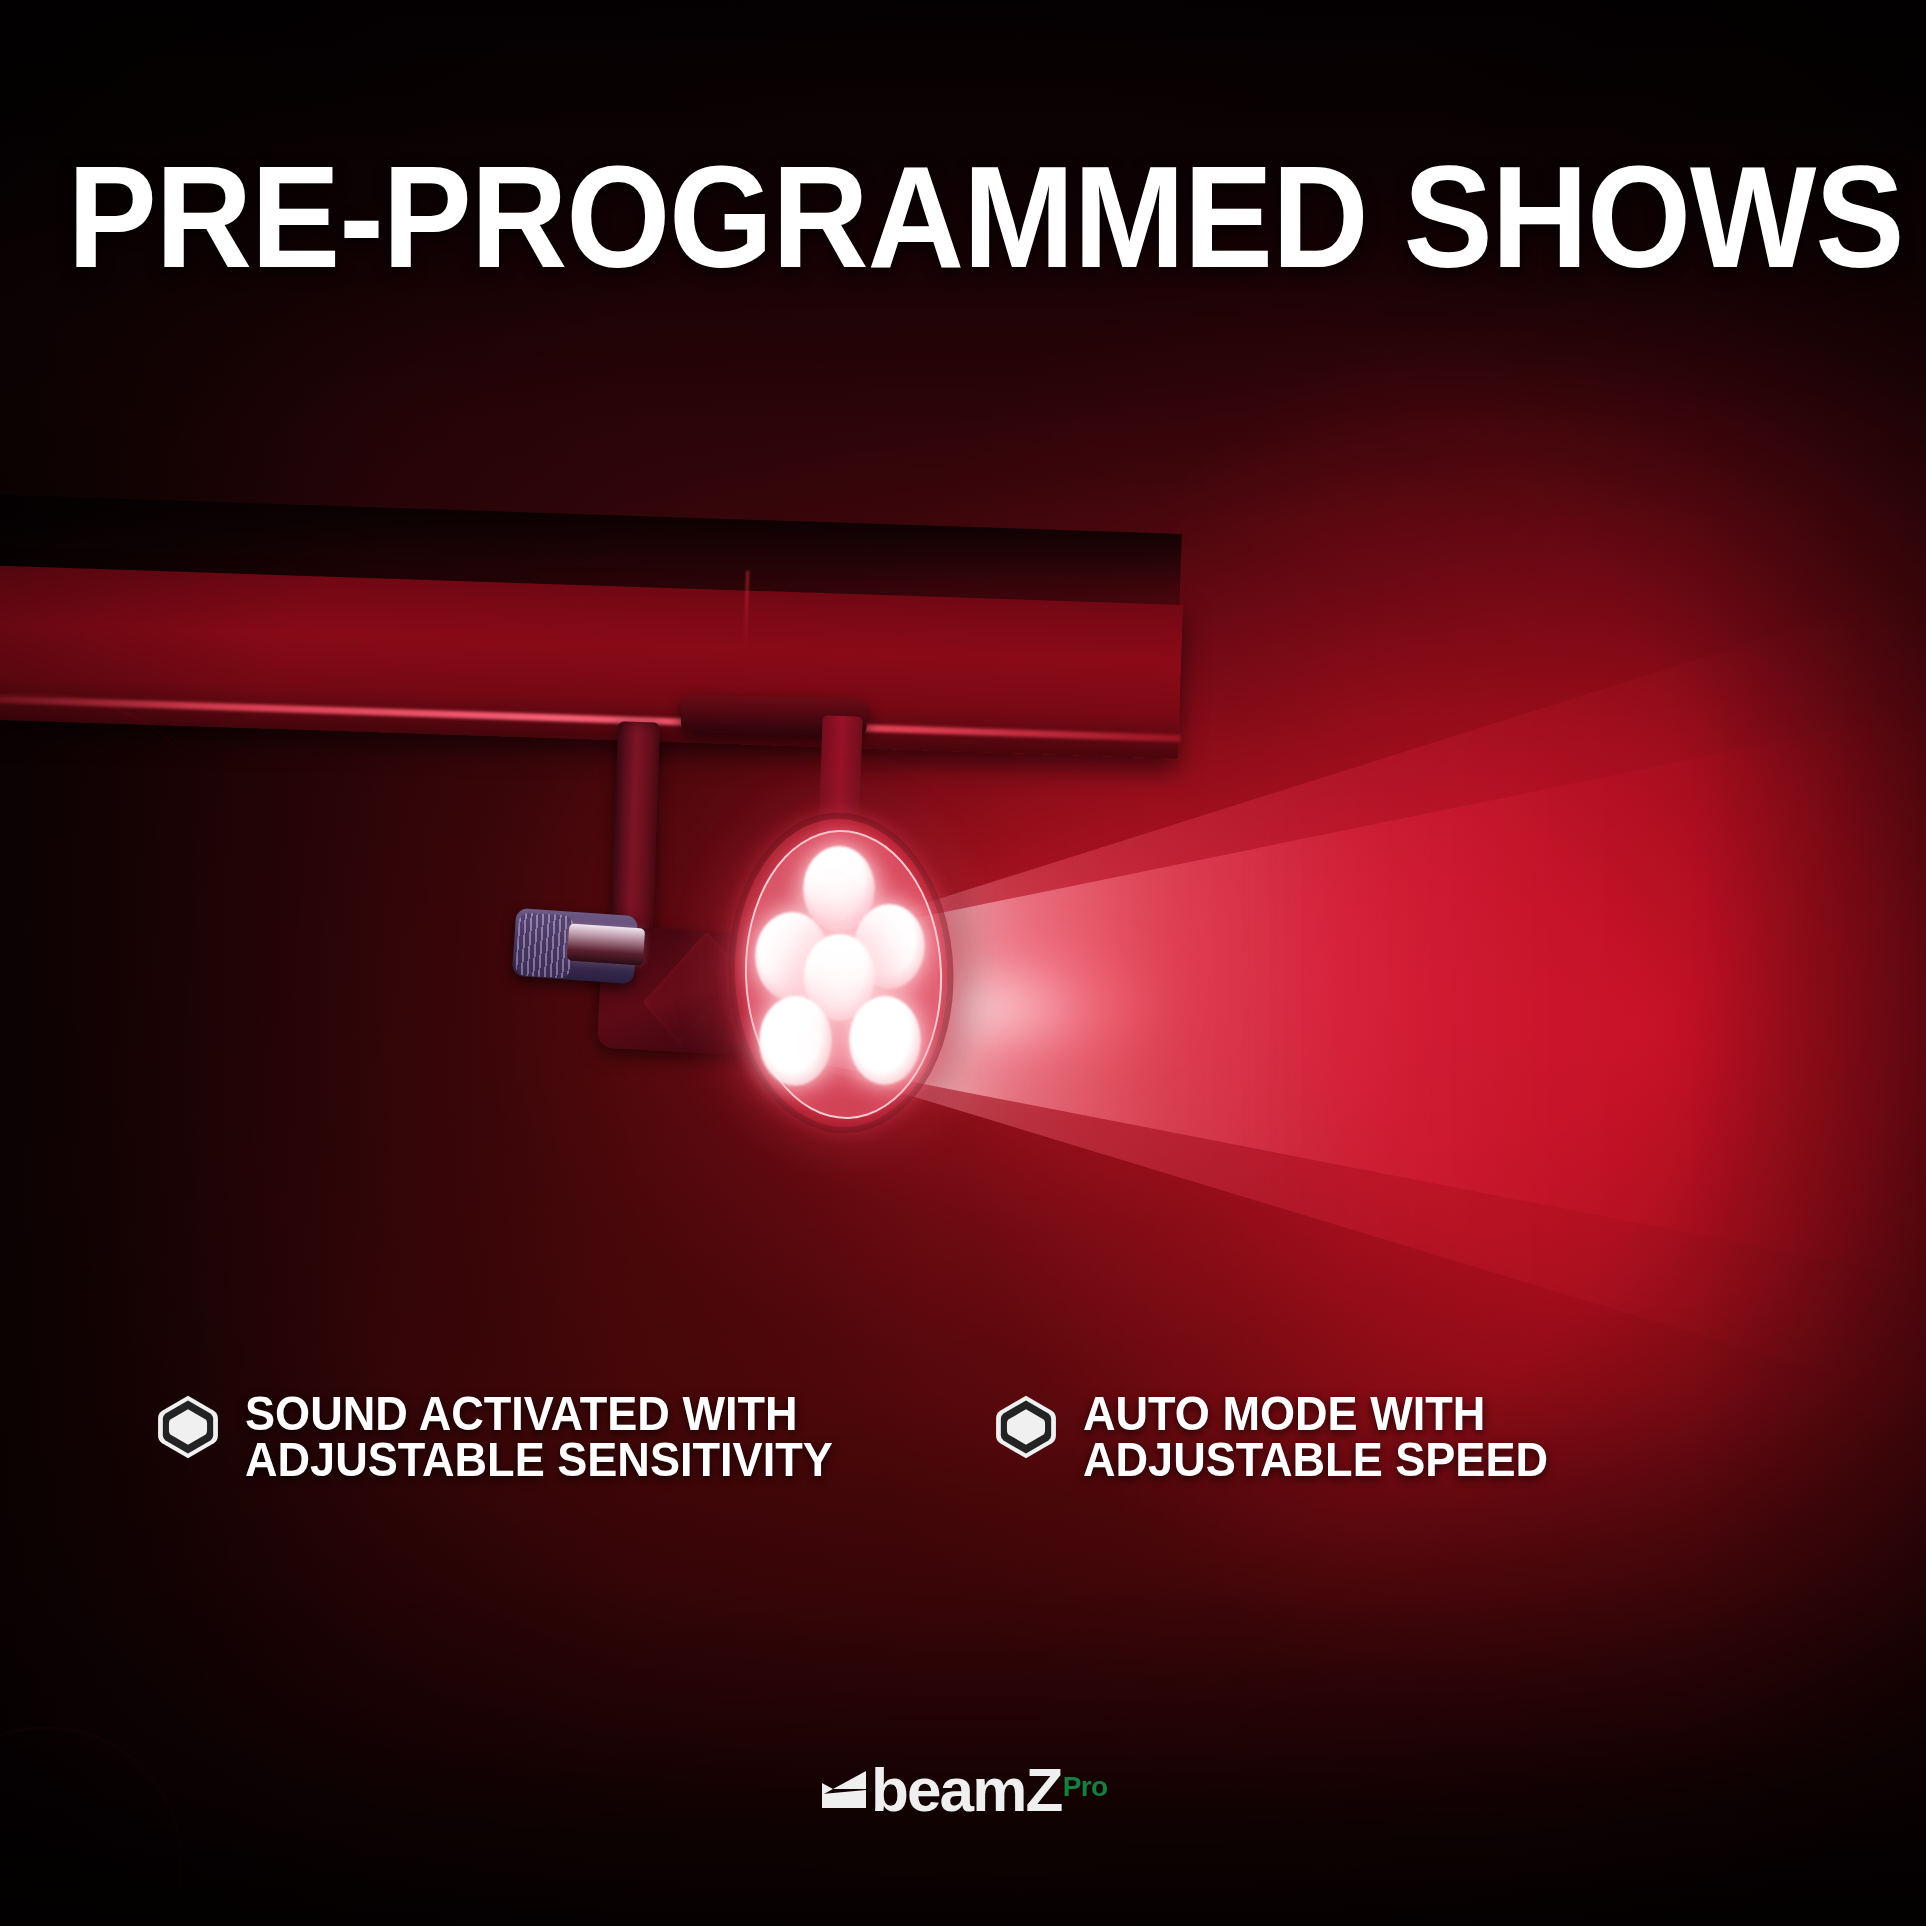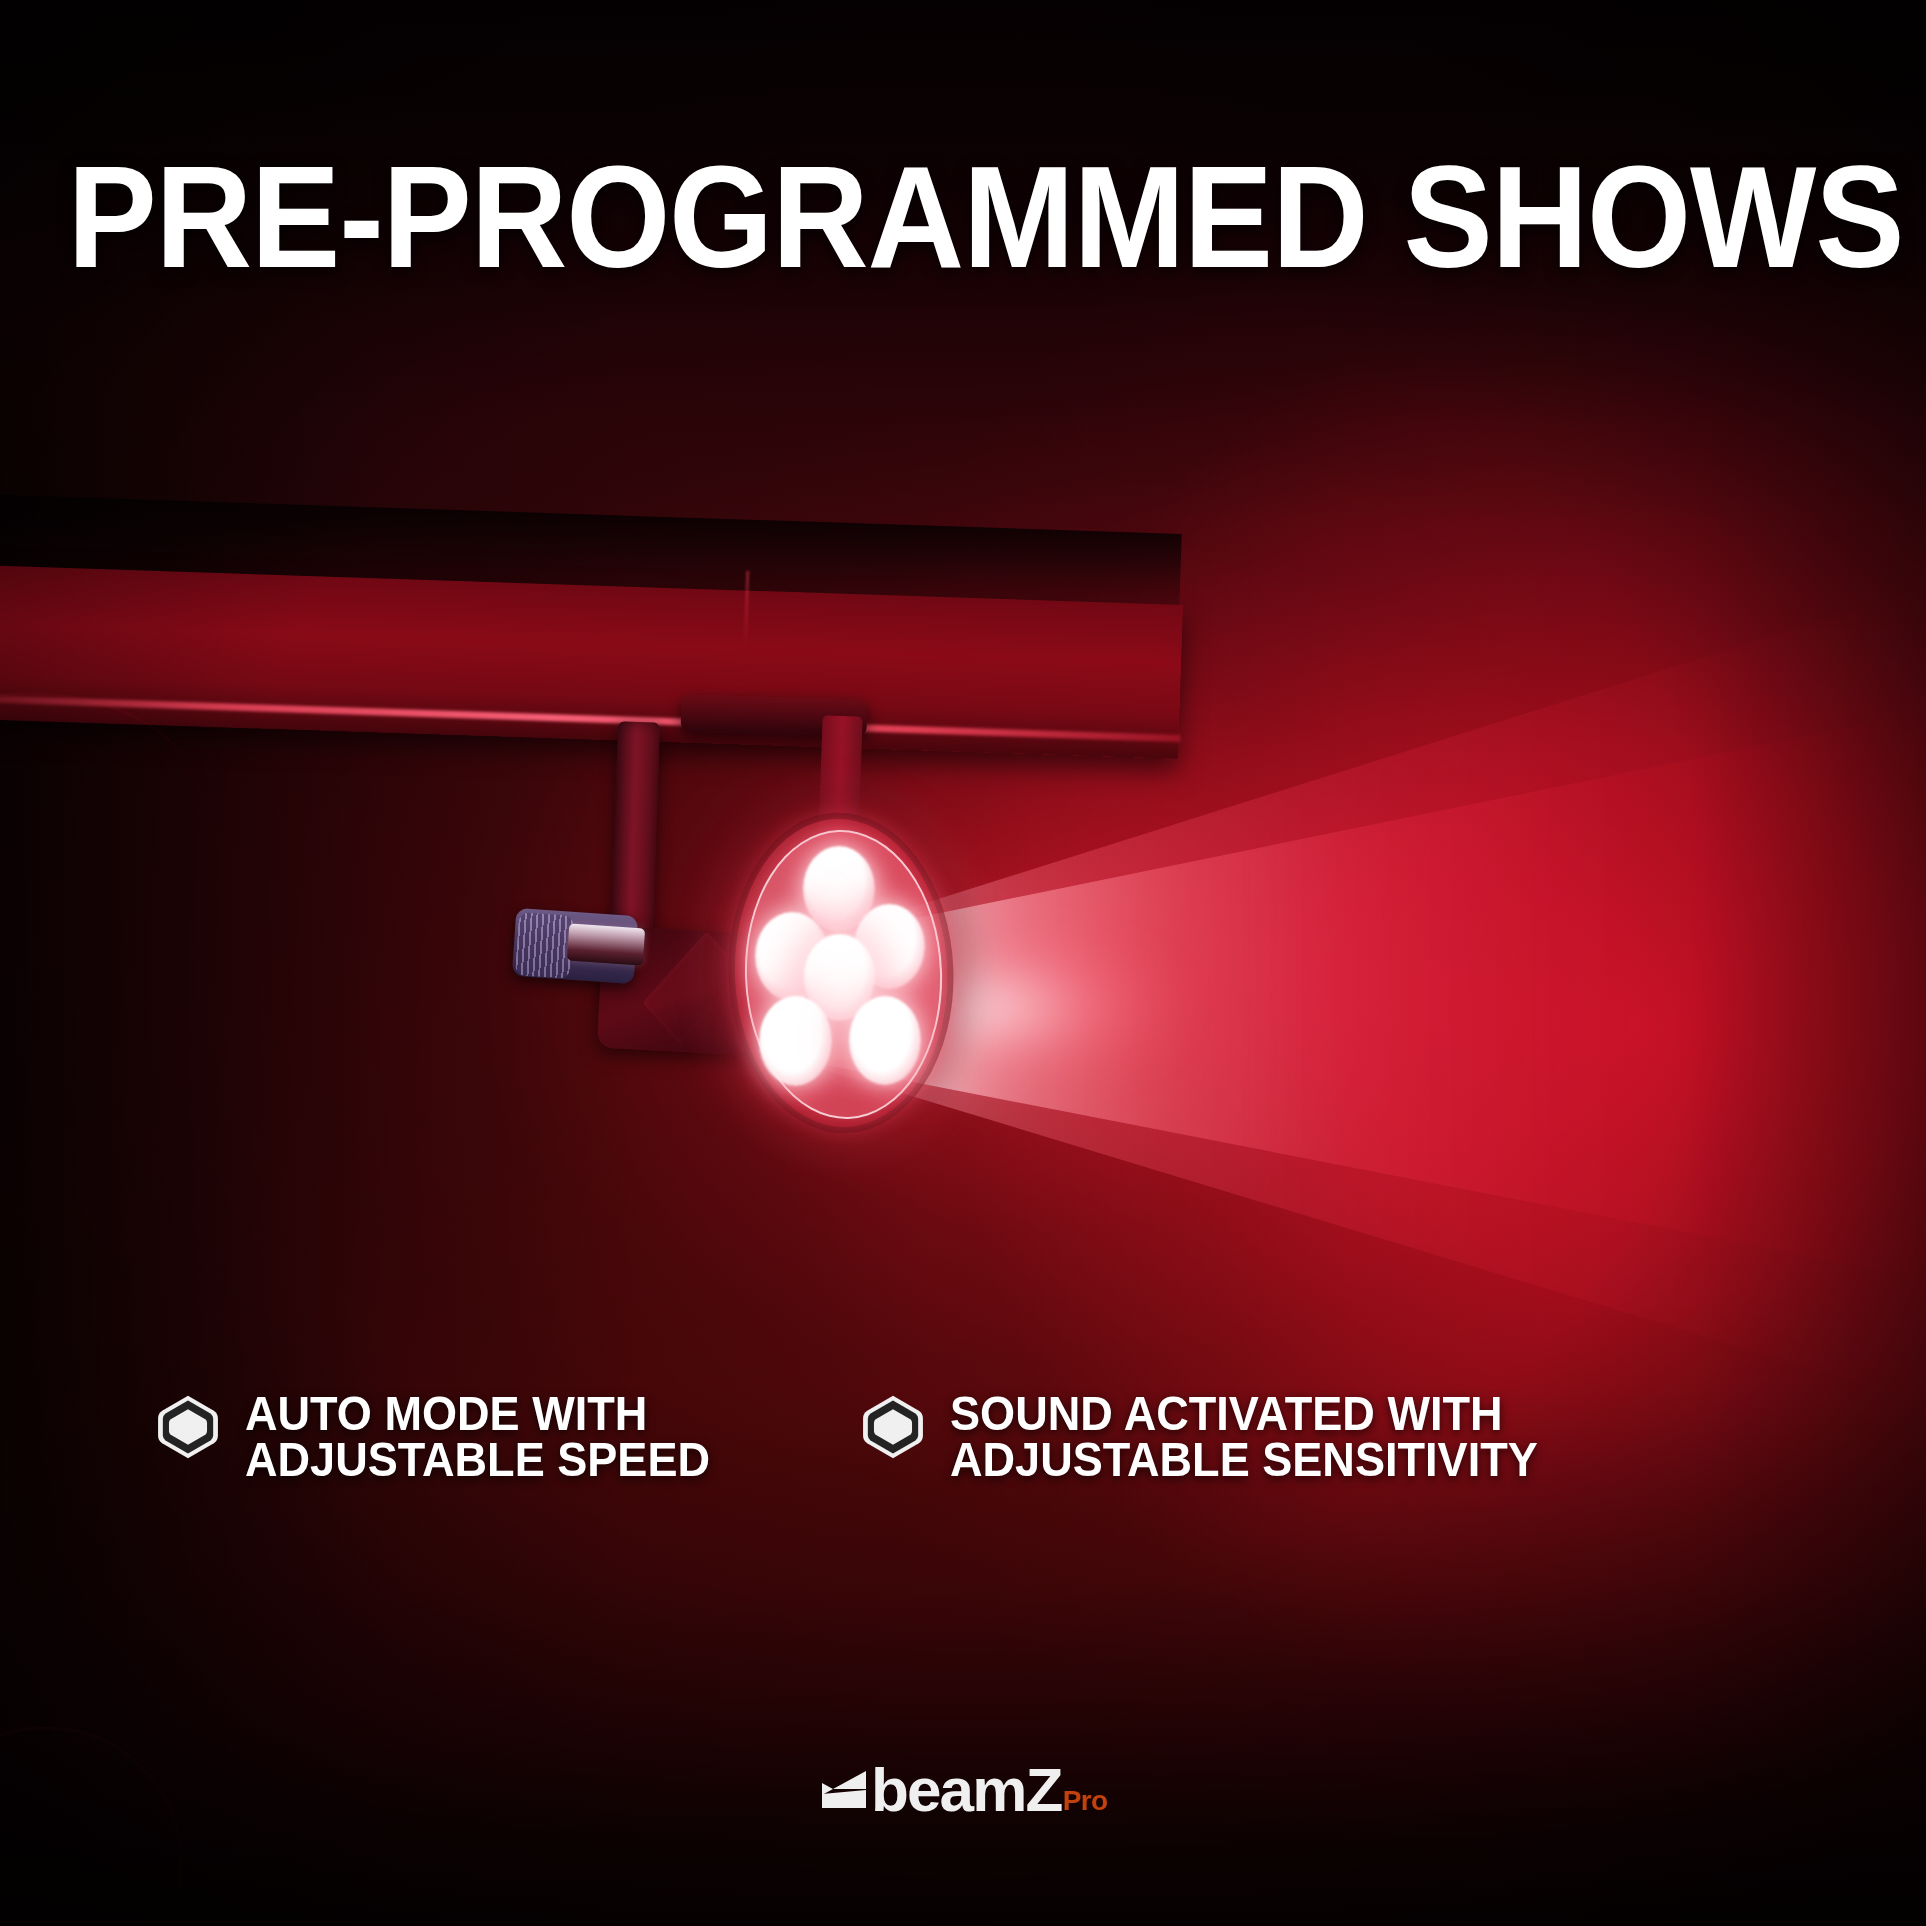--- a/index.html
+++ b/index.html
@@ -423,27 +423,27 @@
   .logo-mark { width: 50px; height: 50px; display: block; margin-right: 2.6px; }
   .logo-word {
     color: #efefef;
     font-family: "Liberation Sans", sans-serif;
     font-weight: 700;
     font-size: 62px;
     line-height: 0.85;
     letter-spacing: -1.9px;
   }
   .logo-sup {
-    color: #c2410c;
+    color: #15803d;
     font-family: "Liberation Sans", sans-serif;
     font-weight: 700;
     font-size: 28px;
     line-height: 1;
     align-self: flex-start;
-    margin-top: 23px;
+    margin-top: 9px;
     margin-left: 1.3px;
     letter-spacing: -0.6px;
   }
 </style>
 </head>
 <body>
 
 <div id="poster">
 
   <div class="layer bg-base"></div>
@@ -496,34 +496,34 @@
 
     <div class="features">
 
       <div class="feature">
         <svg class="hex-icon" viewBox="0 0 100 100">
           <path d="M50 4 L88 26 Q94 30 94 37 L94 63 Q94 70 88 74 L50 96 L12 74 Q6 70 6 63 L6 37 Q6 30 12 26 Z" fill="#f0f0f0"></path>
           <path d="M50 11 L83 30 Q87 33 87 38 L87 62 Q87 67 83 70 L50 89 L17 70 Q13 67 13 62 L13 38 Q13 33 17 30 Z" fill="#232323"></path>
           <path d="M50 24 L76 39 Q78 41 78 44 L78 56 Q78 59 76 61 L50 76 L24 61 Q22 59 22 56 L22 44 Q22 41 24 39 Z" fill="#f0f0f0"></path>
         </svg>
         <div class="feature-text">
-          <span class="ln">AUTO MODE WITH</span>
-          <span class="ln">ADJUSTABLE SPEED</span>
+          <span class="ln">SOUND ACTIVATED WITH</span>
+          <span class="ln">ADJUSTABLE SENSITIVITY</span>
         </div>
       </div>
 
       <div class="feature">
         <svg class="hex-icon" viewBox="0 0 100 100">
           <path d="M50 4 L88 26 Q94 30 94 37 L94 63 Q94 70 88 74 L50 96 L12 74 Q6 70 6 63 L6 37 Q6 30 12 26 Z" fill="#f0f0f0"></path>
           <path d="M50 11 L83 30 Q87 33 87 38 L87 62 Q87 67 83 70 L50 89 L17 70 Q13 67 13 62 L13 38 Q13 33 17 30 Z" fill="#232323"></path>
           <path d="M50 24 L76 39 Q78 41 78 44 L78 56 Q78 59 76 61 L50 76 L24 61 Q22 59 22 56 L22 44 Q22 41 24 39 Z" fill="#f0f0f0"></path>
         </svg>
         <div class="feature-text">
-          <span class="ln">SOUND ACTIVATED WITH</span>
-          <span class="ln">ADJUSTABLE SENSITIVITY</span>
+          <span class="ln">AUTO MODE WITH</span>
+          <span class="ln">ADJUSTABLE SPEED</span>
         </div>
       </div>
 
     </div>
 
     <div class="logo">
       <div class="logo-inner">
         <svg class="logo-mark" viewBox="0 0 100 100">
           <polygon points="96,14 96,50 30,50" fill="#efefef"></polygon>
           <polygon points="96,52 96,88 8,88 8,60" fill="#efefef"></polygon>

